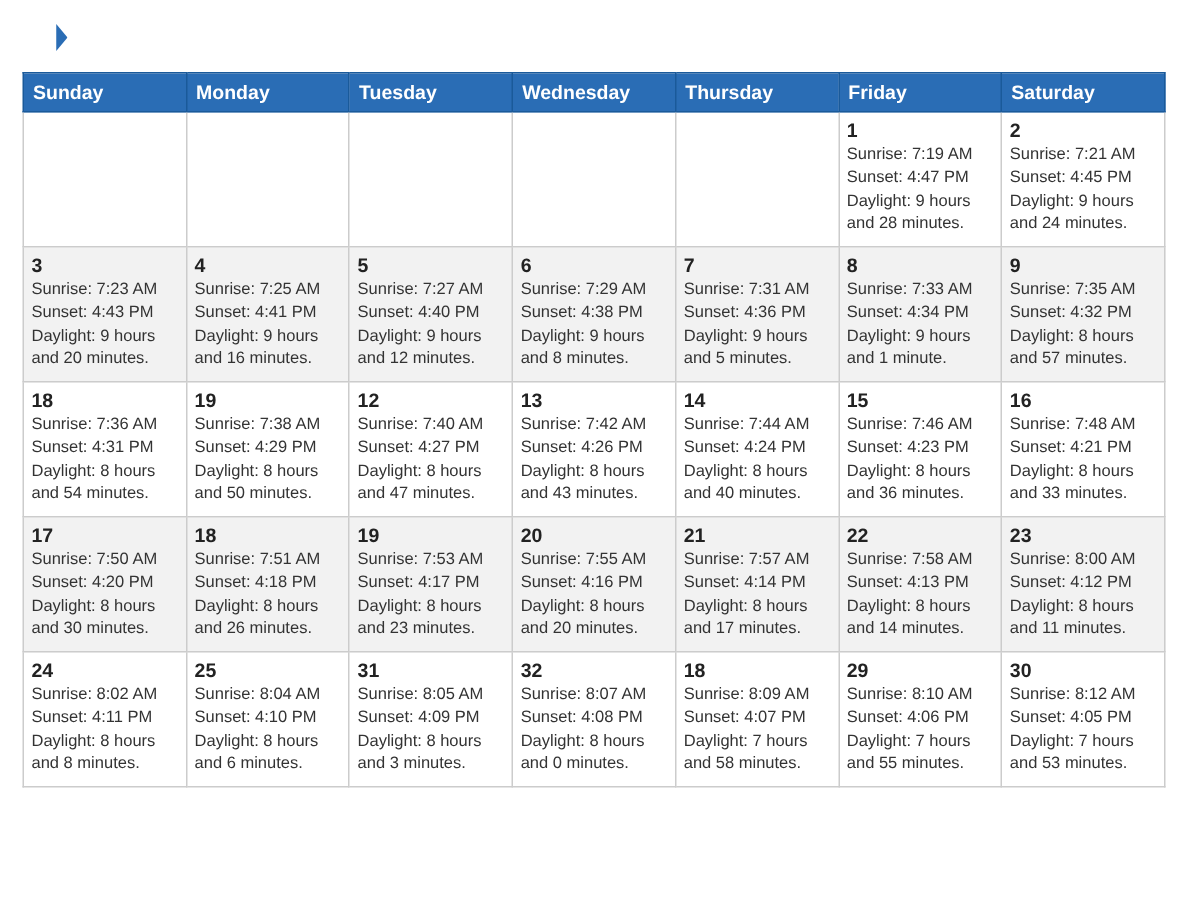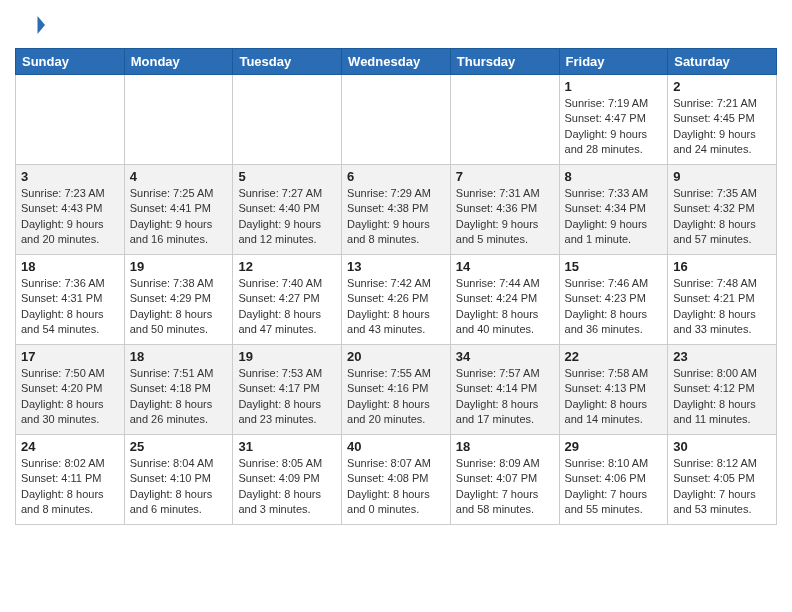--- a/index.html
+++ b/index.html
@@ -215,21 +215,21 @@
           </td>
           <td>
             <span class="day-num">19</span>
             <div class="day-info">Sunrise: 7:53 AM<br>Sunset: 4:17 PM<br>Daylight: 8 hours and 23 minutes.</div>
           </td>
           <td>
             <span class="day-num">20</span>
             <div class="day-info">Sunrise: 7:55 AM<br>Sunset: 4:16 PM<br>Daylight: 8 hours and 20 minutes.</div>
           </td>
           <td>
-            <span class="day-num">34</span>
+            <span class="day-num">21</span>
             <div class="day-info">Sunrise: 7:57 AM<br>Sunset: 4:14 PM<br>Daylight: 8 hours and 17 minutes.</div>
           </td>
           <td>
             <span class="day-num">22</span>
             <div class="day-info">Sunrise: 7:58 AM<br>Sunset: 4:13 PM<br>Daylight: 8 hours and 14 minutes.</div>
           </td>
           <td>
             <span class="day-num">23</span>
             <div class="day-info">Sunrise: 8:00 AM<br>Sunset: 4:12 PM<br>Daylight: 8 hours and 11 minutes.</div>
           </td>
@@ -241,21 +241,21 @@
           </td>
           <td>
             <span class="day-num">25</span>
             <div class="day-info">Sunrise: 8:04 AM<br>Sunset: 4:10 PM<br>Daylight: 8 hours and 6 minutes.</div>
           </td>
           <td>
             <span class="day-num">31</span>
             <div class="day-info">Sunrise: 8:05 AM<br>Sunset: 4:09 PM<br>Daylight: 8 hours and 3 minutes.</div>
           </td>
           <td>
-            <span class="day-num">40</span>
+            <span class="day-num">32</span>
             <div class="day-info">Sunrise: 8:07 AM<br>Sunset: 4:08 PM<br>Daylight: 8 hours and 0 minutes.</div>
           </td>
           <td>
             <span class="day-num">18</span>
             <div class="day-info">Sunrise: 8:09 AM<br>Sunset: 4:07 PM<br>Daylight: 7 hours and 58 minutes.</div>
           </td>
           <td>
             <span class="day-num">29</span>
             <div class="day-info">Sunrise: 8:10 AM<br>Sunset: 4:06 PM<br>Daylight: 7 hours and 55 minutes.</div>
           </td>

